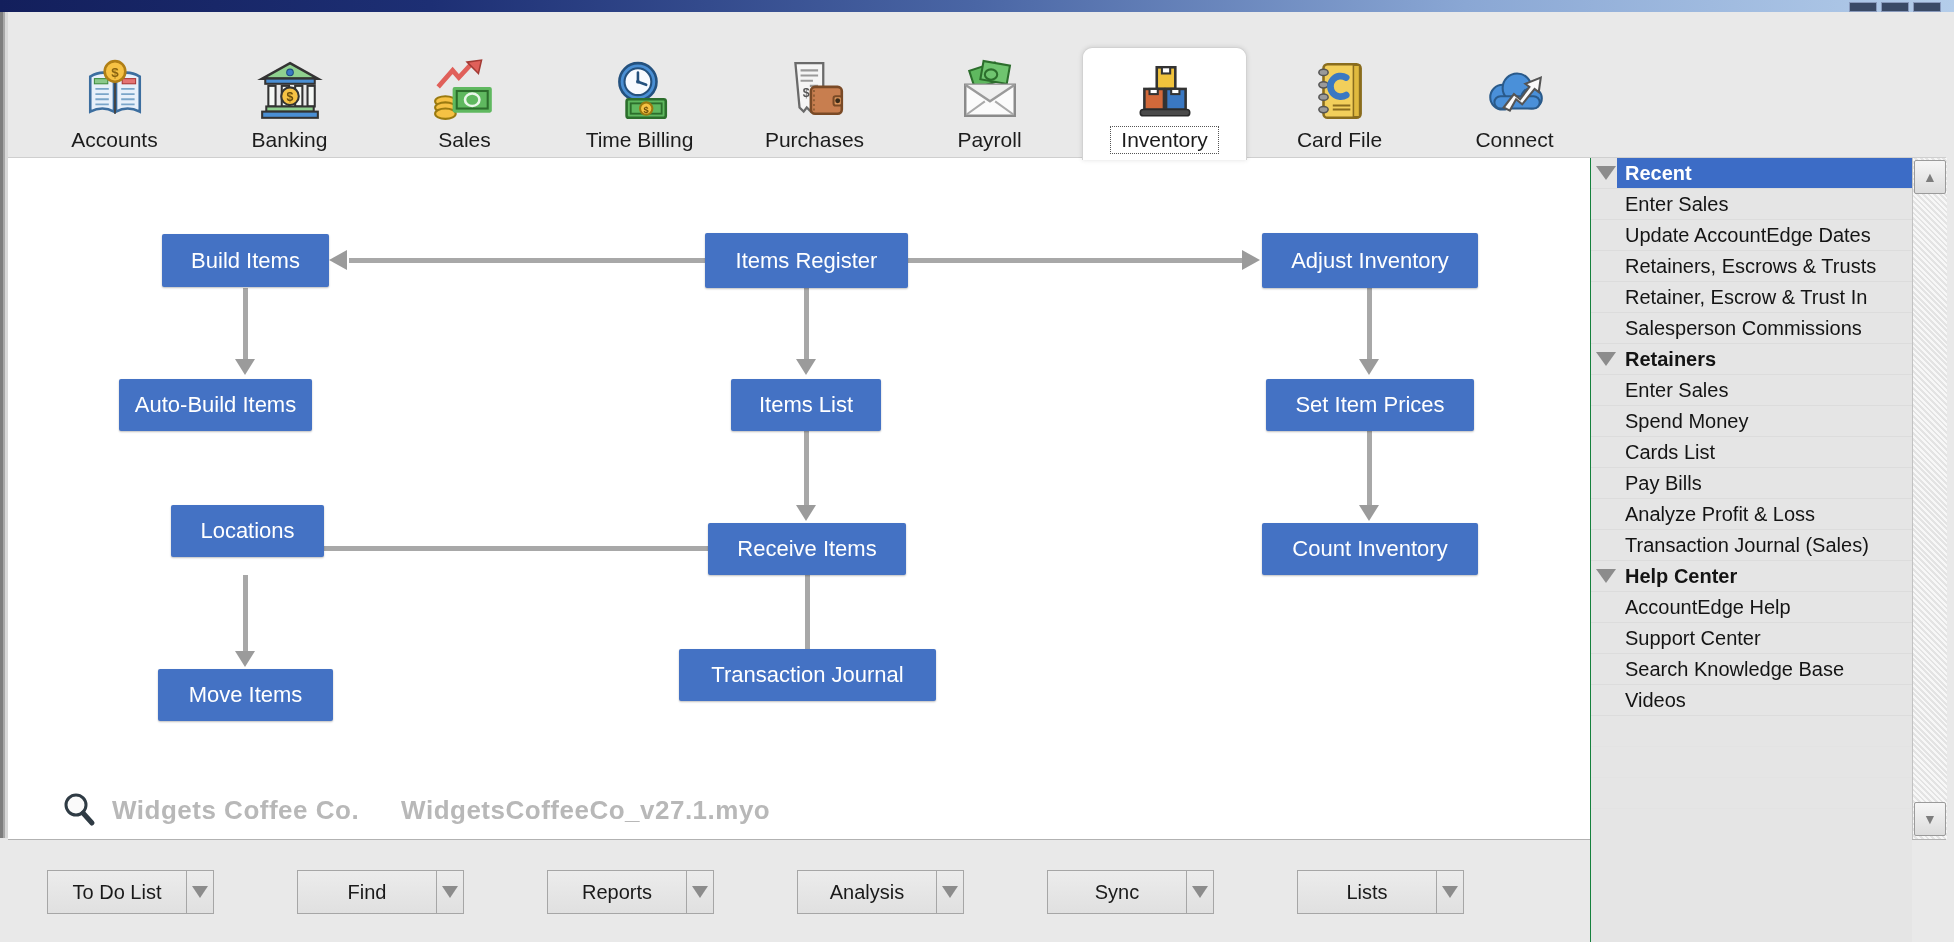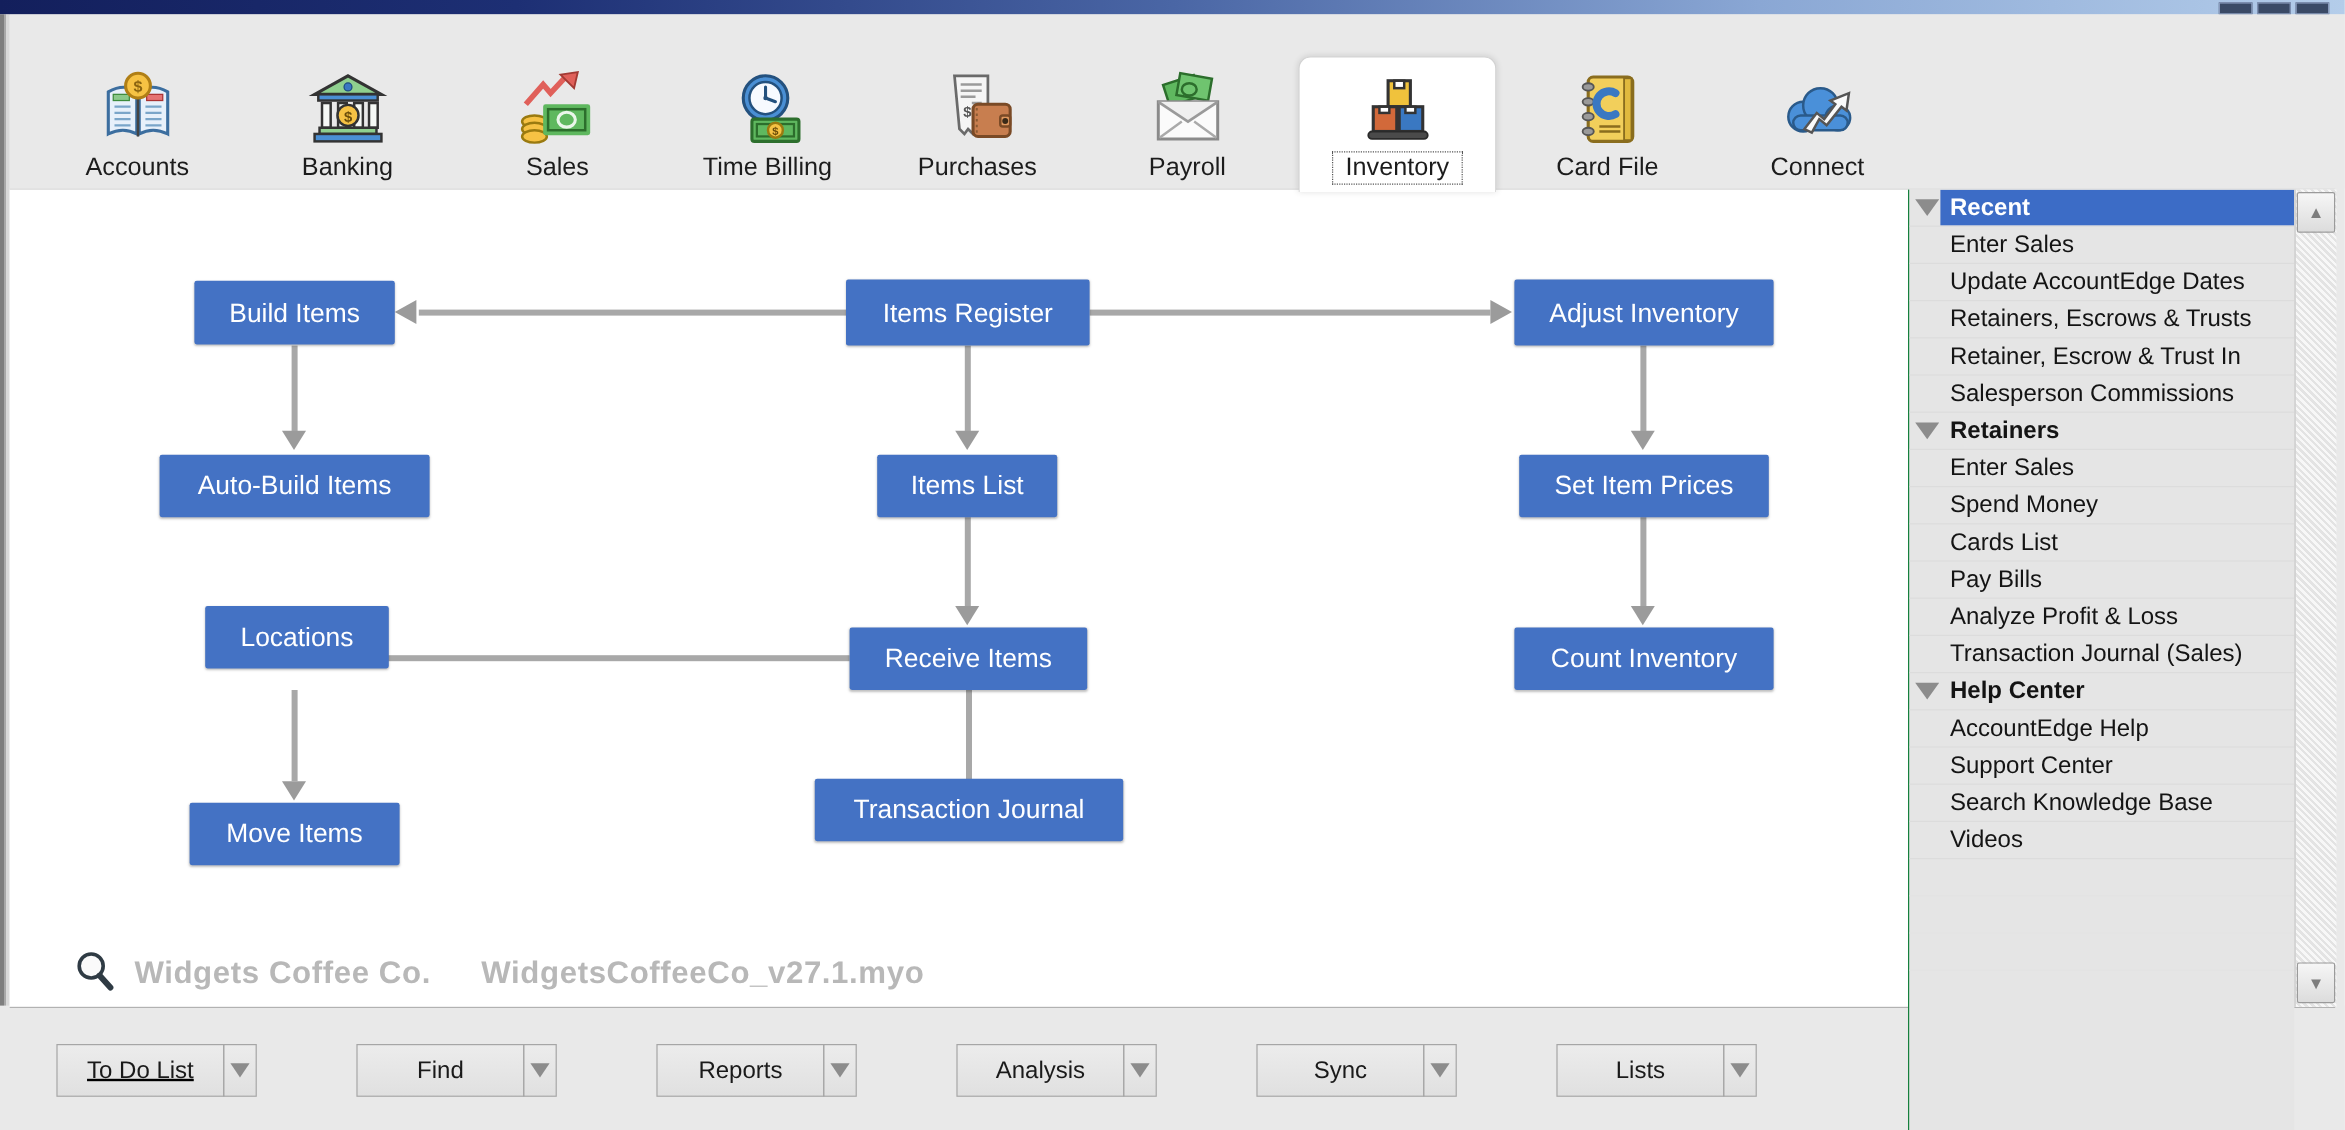--- a/index.html
+++ b/index.html
@@ -30,21 +30,21 @@
   
   .content{position:absolute;left:8px;top:157px;width:1938px;height:681px;background:#ffffff;
     border-top:1px solid #cfcfcf;border-bottom:1px solid #b2b2b2;box-sizing:content-box;z-index:1;}
   
   .node{position:absolute;background:#4472c4;color:#fff;font-size:22px;
     display:flex;align-items:center;justify-content:center;border-radius:2px;
     box-shadow:0 1px 2px rgba(0,0,0,0.25);cursor:pointer;white-space:nowrap;}
   .n-build{left:154px;top:76px;width:167px;height:53px;}
   .n-register{left:697px;top:75px;width:203px;height:55px;}
   .n-adjust{left:1254px;top:75px;width:216px;height:55px;}
-  .n-autobuild{left:125px;top:221px;width:225px;height:52px;}
+  .n-autobuild{left:111px;top:221px;width:193px;height:52px;}
   .n-itemslist{left:723px;top:221px;width:150px;height:52px;}
   .n-setprices{left:1258px;top:221px;width:208px;height:52px;}
   .n-locations{left:163px;top:347px;width:153px;height:52px;}
   .n-receive{left:700px;top:365px;width:198px;height:52px;}
   .n-count{left:1254px;top:365px;width:216px;height:52px;}
   .n-move{left:150px;top:511px;width:175px;height:52px;}
   .n-transjournal{left:671px;top:491px;width:257px;height:52px;}
   
   .edge{position:absolute;background:#a8a8a8;}
   .head{position:absolute;width:0;height:0;}
@@ -379,21 +379,21 @@
     </div>
 
   <div class="vscroll">
     <div class="scrollbtn up">▲</div>
     <div class="scrollbtn down">▼</div>
   </div>
 </div>
 
 <div class="bottombar">
   <div>
-      <div class="bbtn" style="left: 47px; text-decoration: underline;">
+      <div class="bbtn" style="left: 47px;">
     <div class="bbtn-main">
       <span>To Do List</span>
     </div>
     <div class="bbtn-arrow">
       <span class="dn-tri"></span>
     </div>
   </div>
       <div class="bbtn" style="left: 297px;">
     <div class="bbtn-main">
       <span>Find</span>

